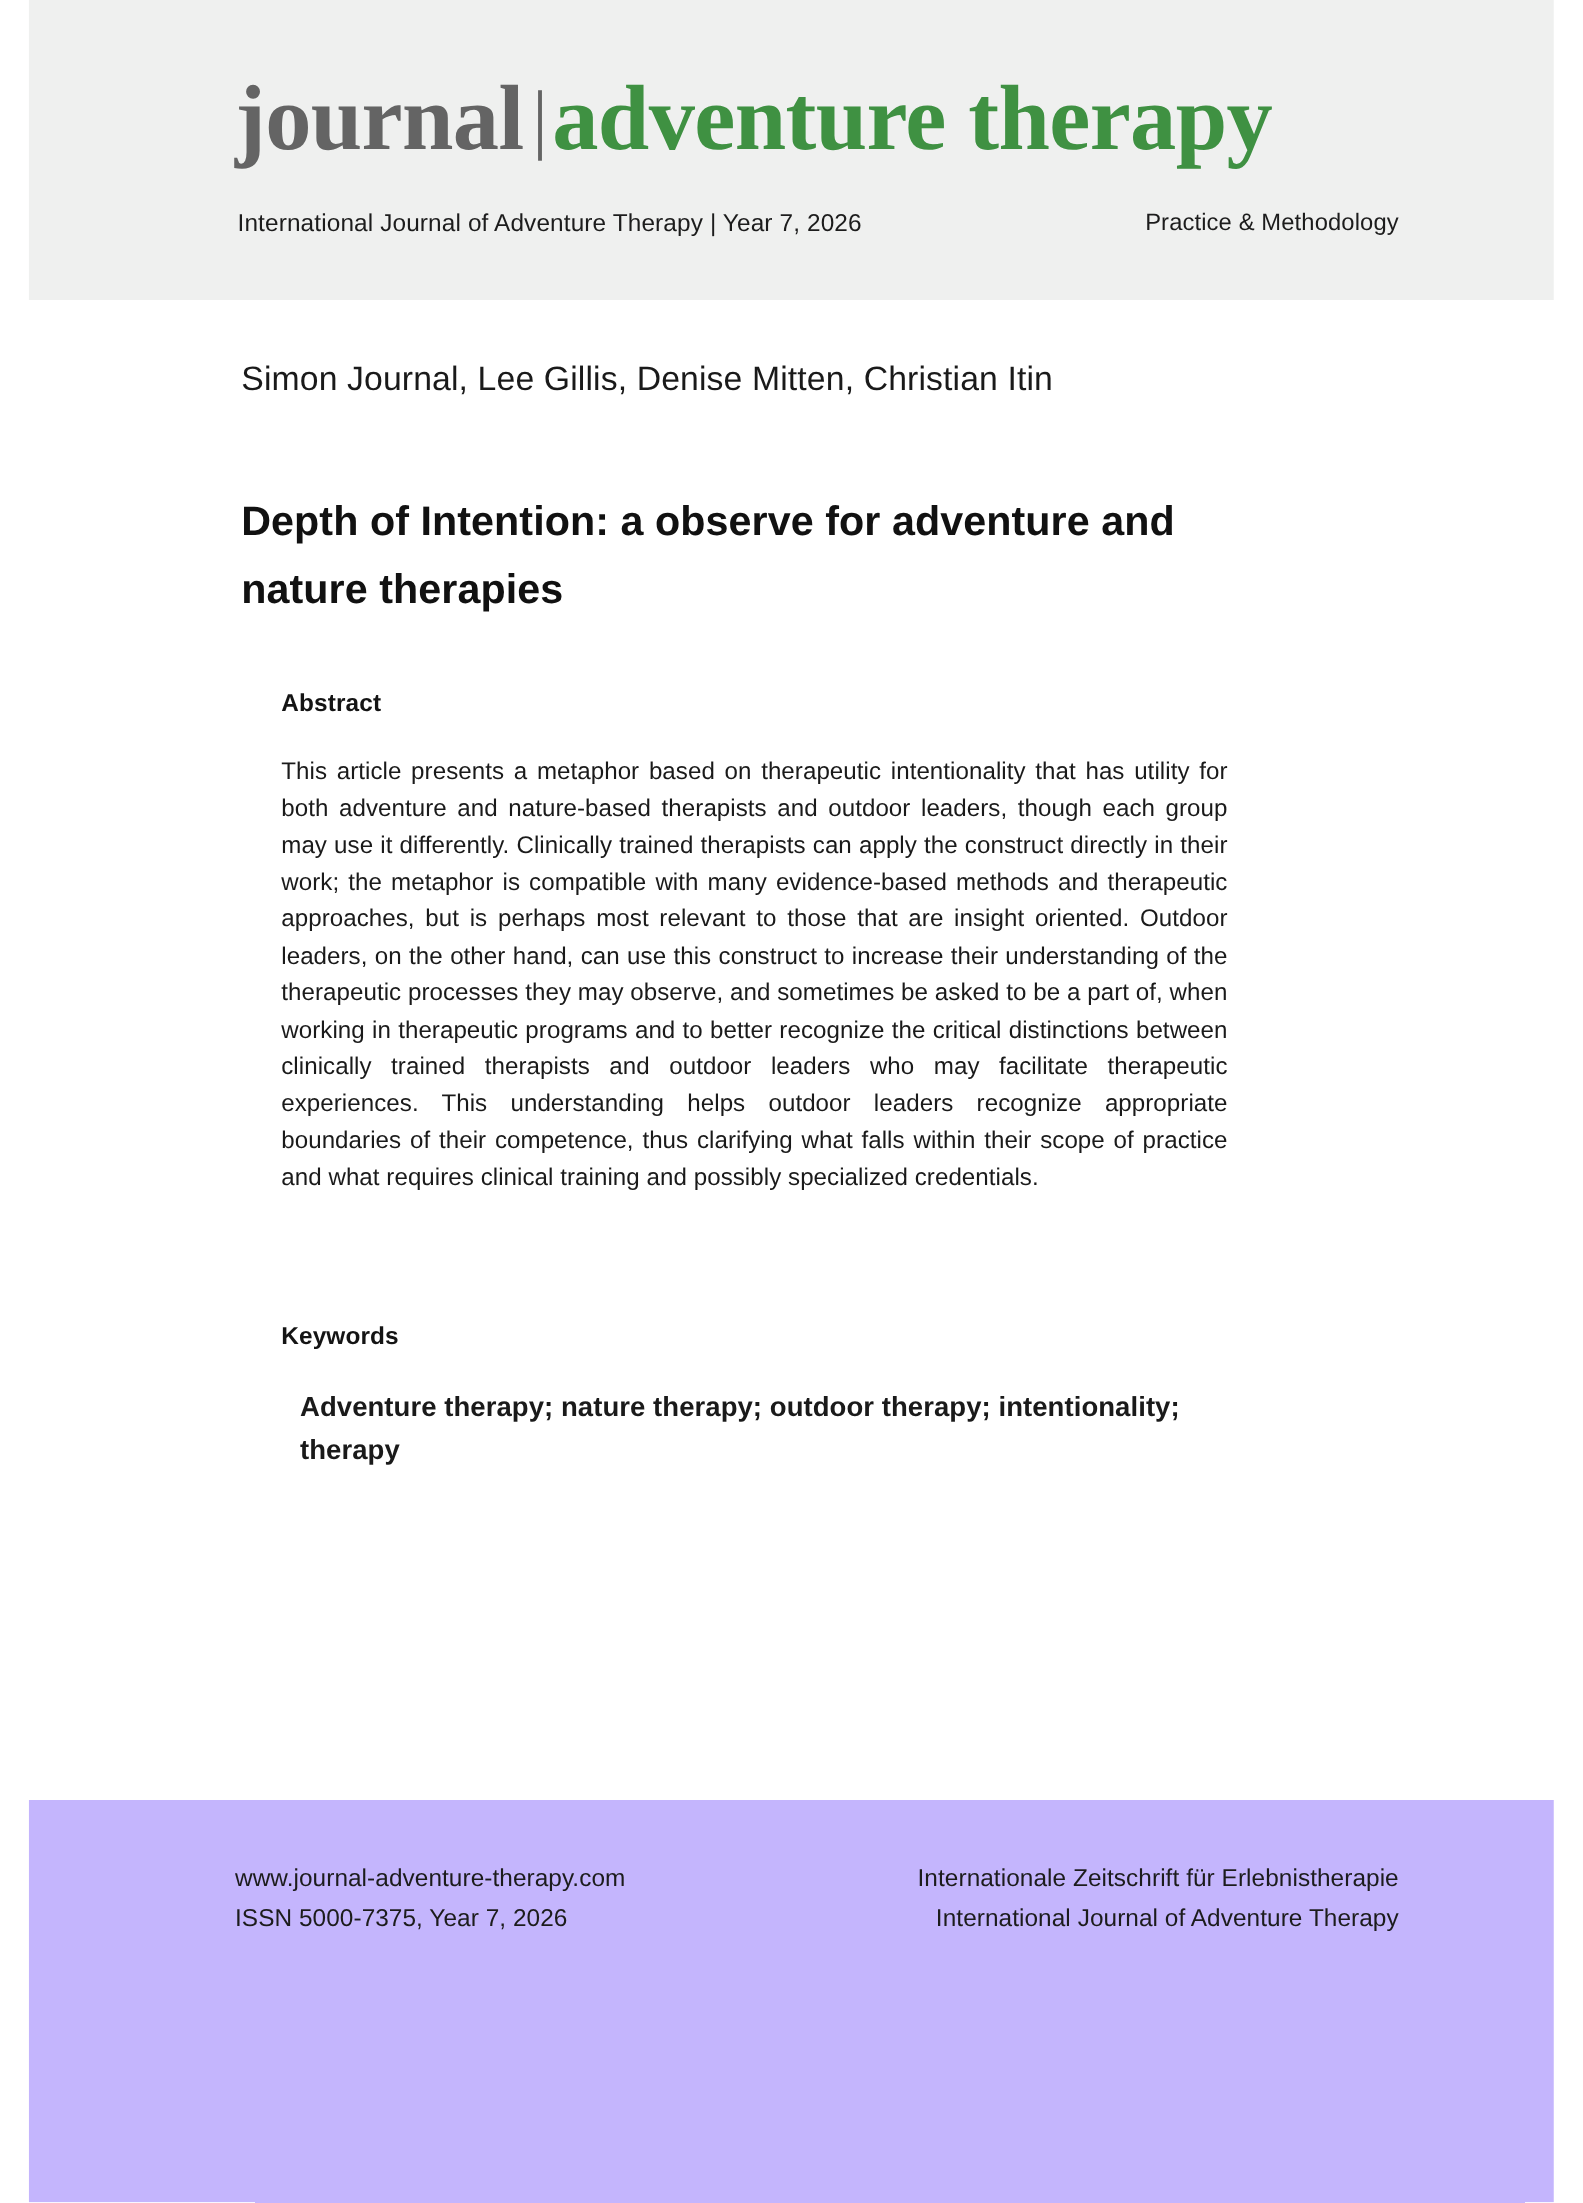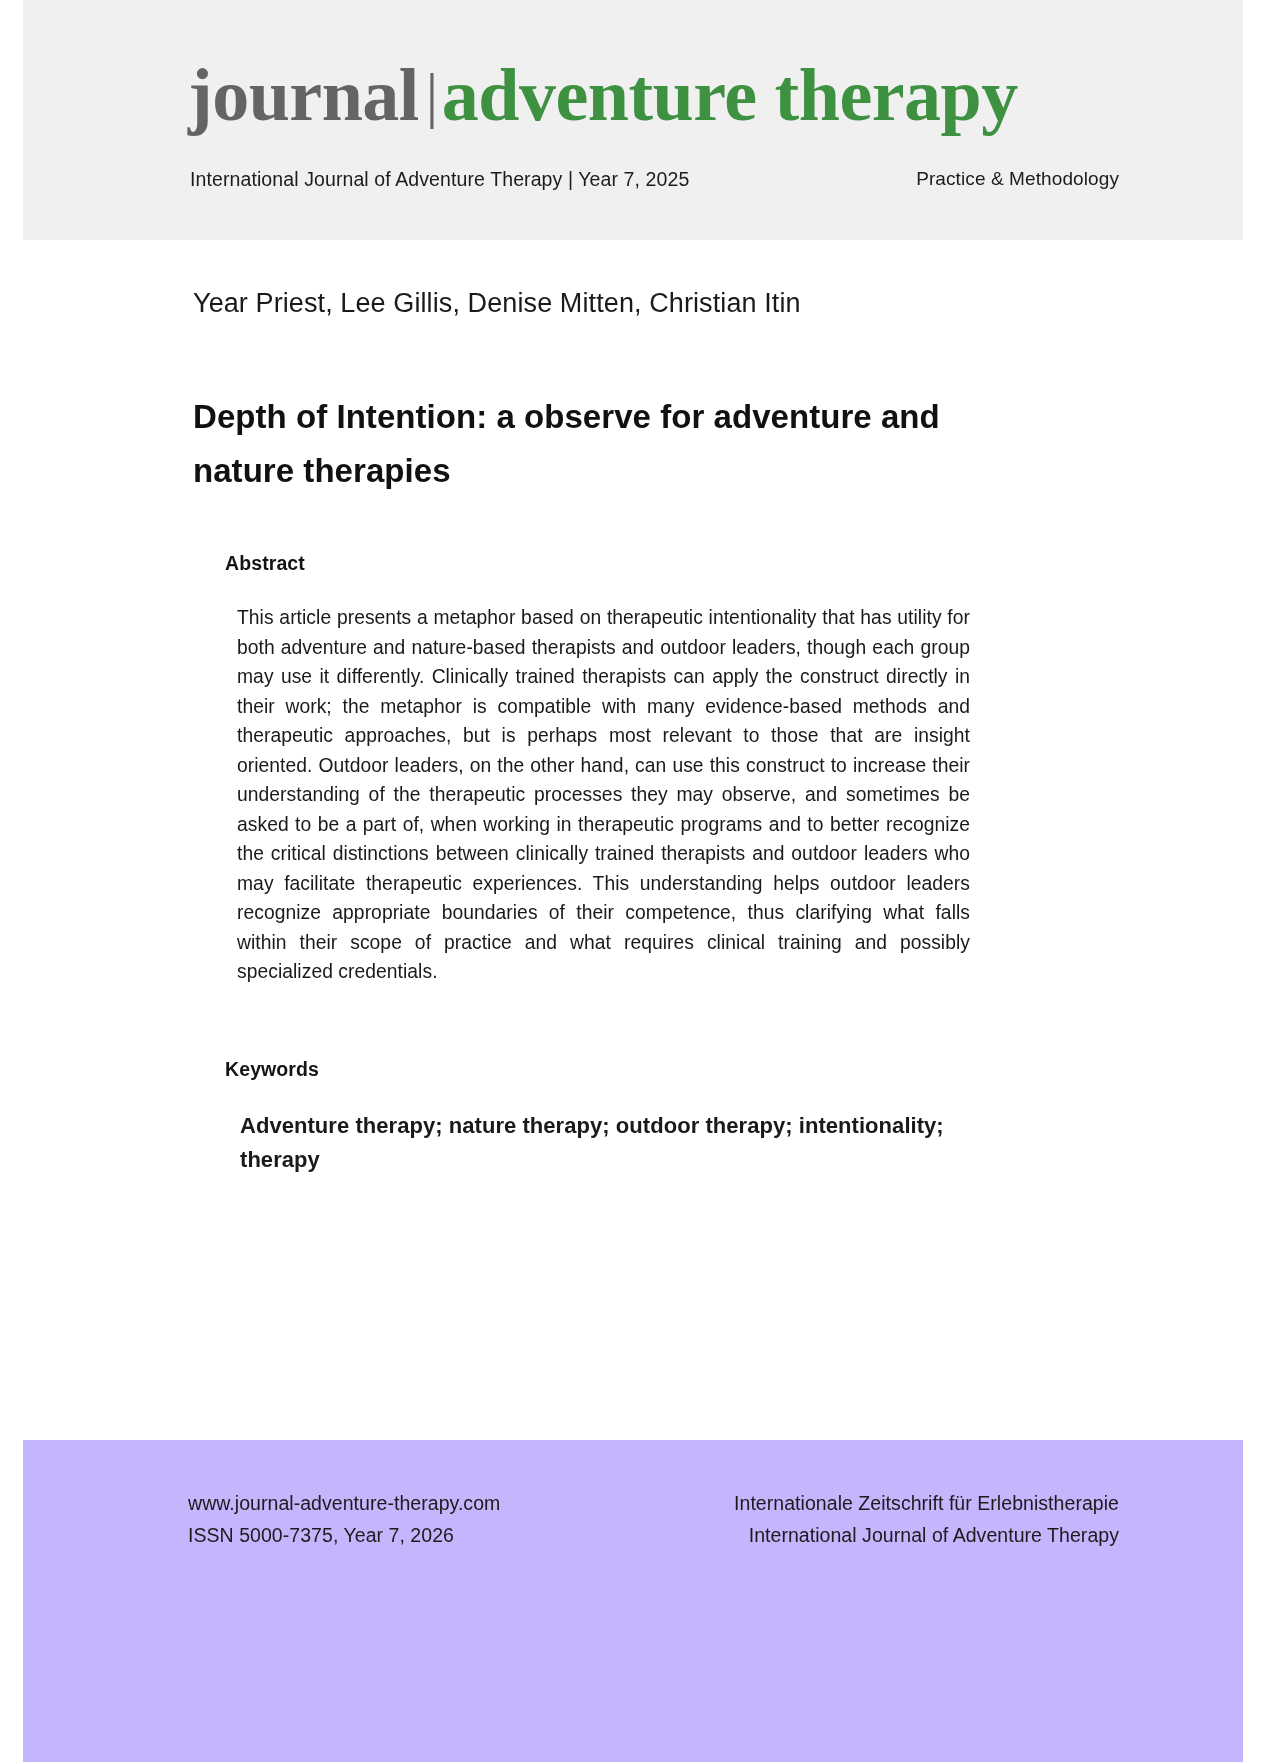--- a/index.html
+++ b/index.html
@@ -129,21 +129,21 @@
     font-weight: 700;
     color: #141414;
     margin: 0 0 28px 0;
     letter-spacing: 0.1px;
   }
   .abstract-text {
     font-size: 19.3px;
     line-height: 1.53;
     color: #1a1a1a;
     text-align: justify;
-    margin: 12px;
+    margin: 0;
     letter-spacing: 0.05px;
     hyphens: none;
   }
   .keywords-text {
     font-size: 22px;
     line-height: 1.53;
     color: #1a1a1a;
     margin: 15px;
     letter-spacing: 0.05px;
     font-weight: bold;
@@ -187,28 +187,28 @@
 </head>
 <body>
 
 <div class="page">
 
   <div class="masthead">
     <div class="masthead-inner">
       <div class="logo-line">
         <span class="logo-journal">journal</span><span class="logo-bar">|</span><span class="logo-adventure">adventure therapy</span>
       </div>
-      <div class="masthead-sub">International Journal of Adventure Therapy | Year 7, 2025</div>
+      <div class="masthead-sub">International Journal of Adventure Therapy | Year 7, 2026</div>
       <div class="masthead-section">Practice &amp; Methodology</div>
     </div>
   </div>
 
   <div class="content">
 
-    <div class="authors">Year Priest, Lee Gillis, Denise Mitten, Christian Itin</div>
+    <div class="authors">Simon Journal, Lee Gillis, Denise Mitten, Christian Itin</div>
 
     <h1 class="doc-title">Depth of Intention: a observe for adventure and nature therapies</h1>
 
     <div class="section-block abstract-block">
       <div class="section-heading">Abstract</div>
       <p class="abstract-text">This article presents a metaphor based on therapeutic intentionality that has utility for both adventure and nature-based therapists and outdoor leaders, though each group may use it differently. Clinically trained therapists can apply the construct directly in their work; the metaphor is compatible with many evidence-based methods and therapeutic approaches, but is perhaps most relevant to those that are insight oriented. Outdoor leaders, on the other hand, can use this construct to increase their understanding of the therapeutic processes they may observe, and sometimes be asked to be a part of, when working in therapeutic programs and to better recognize the critical distinctions between clinically trained therapists and outdoor leaders who may facilitate therapeutic experiences. This understanding helps outdoor leaders recognize appropriate boundaries of their competence, thus clarifying what falls within their scope of practice and what requires clinical training and possibly specialized credentials.</p>
     </div>
 
     <div class="section-block keywords-block">
       <div class="section-heading">Keywords</div>

